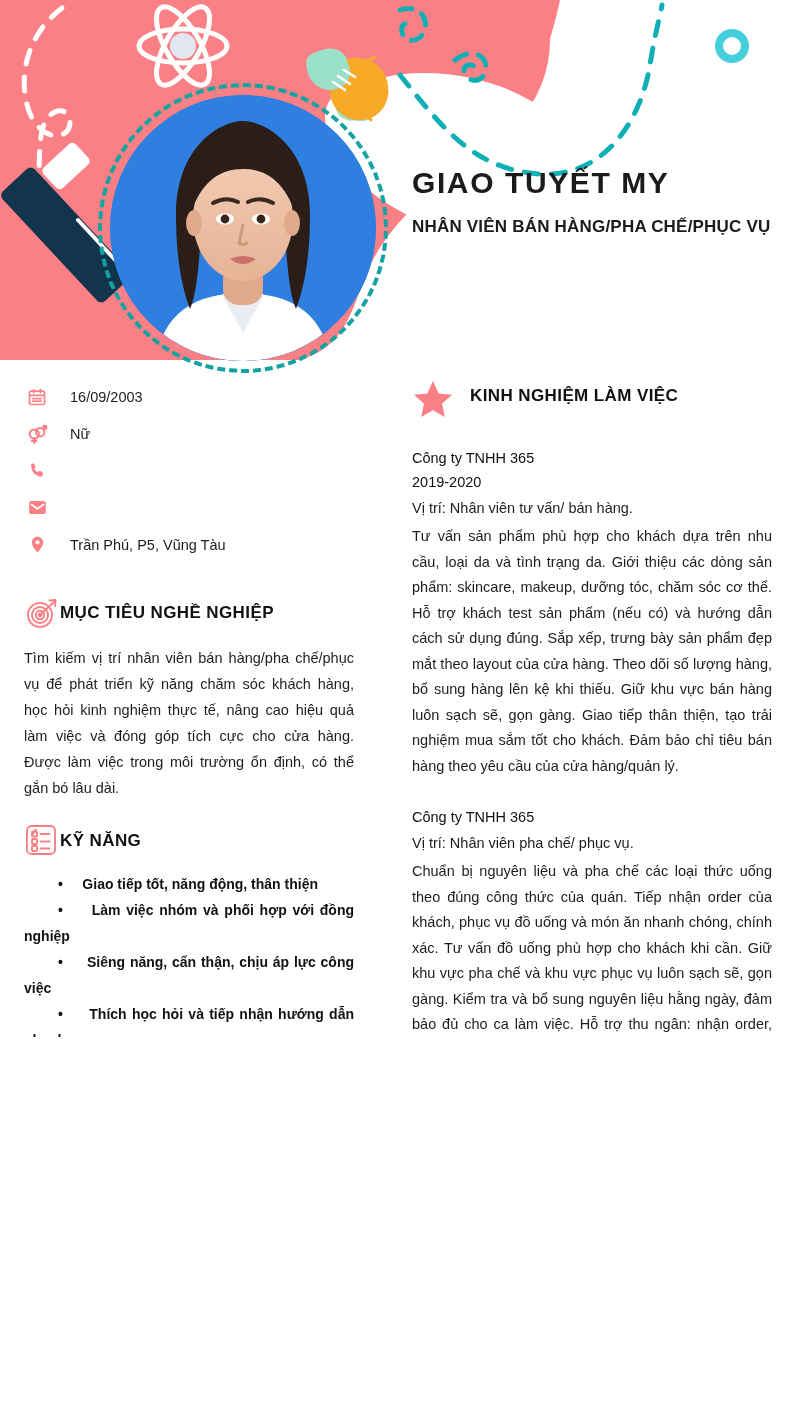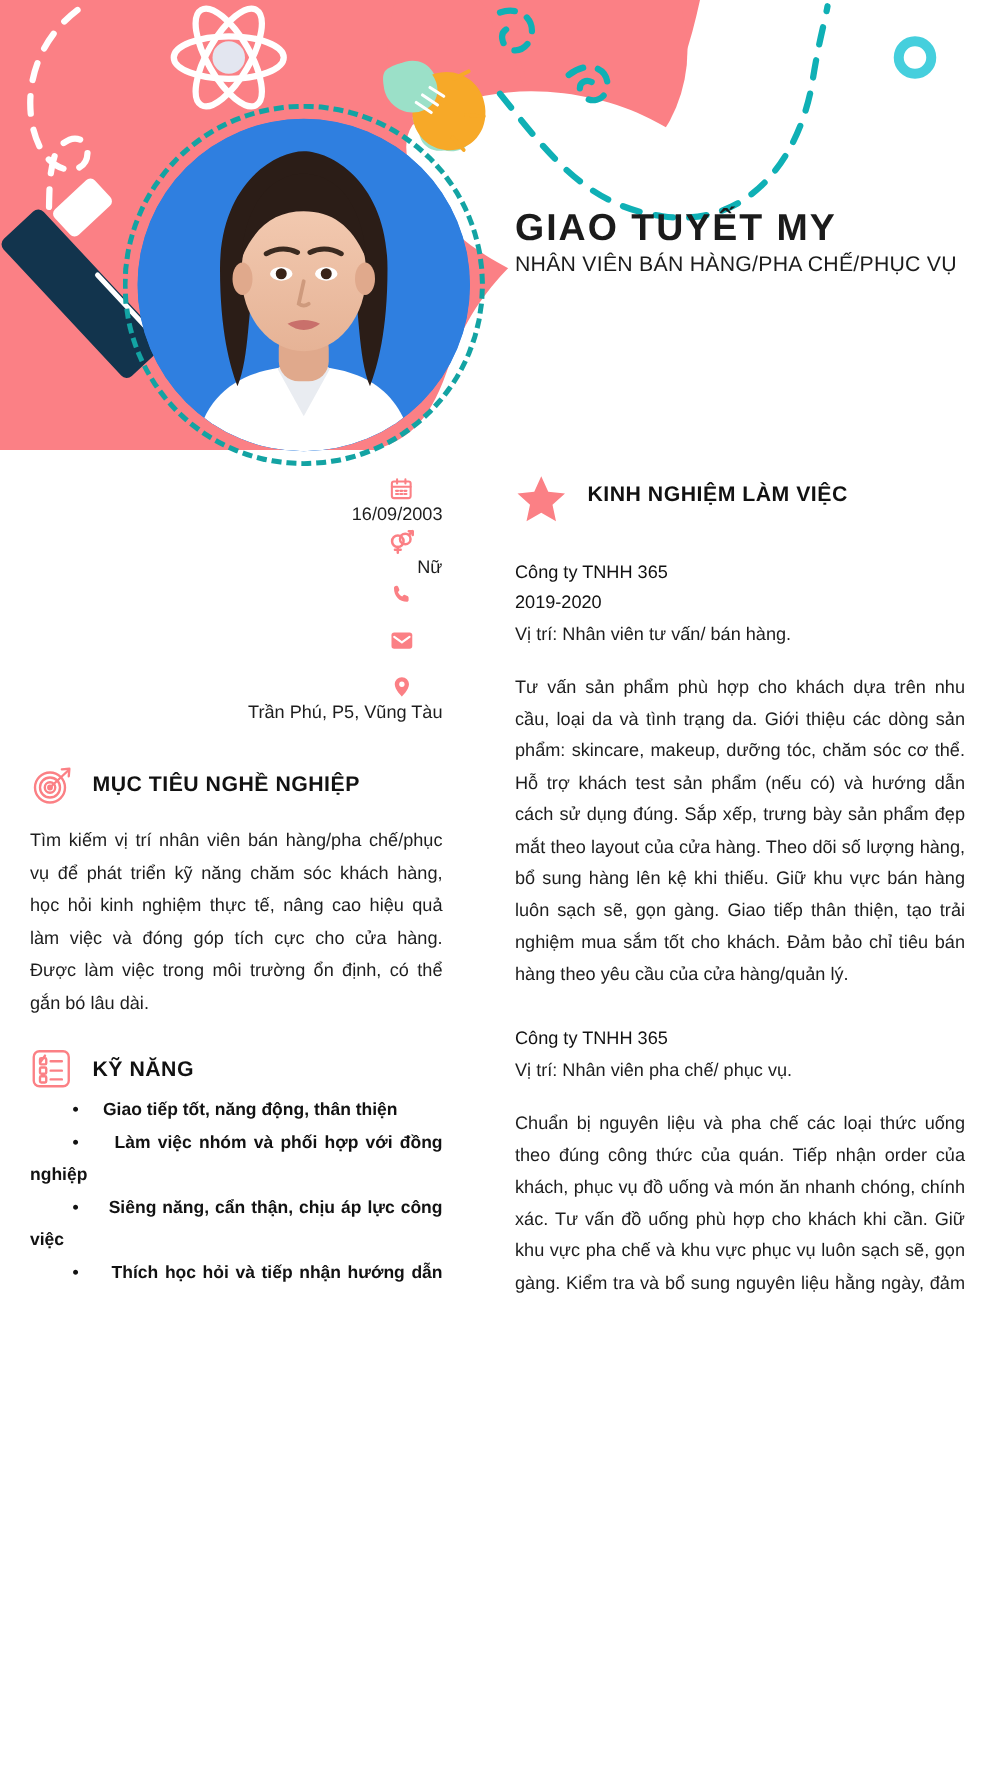--- a/index.html
+++ b/index.html
@@ -43,75 +43,74 @@
     overflow: hidden;
   }
 
   
   .headline { position: absolute; left: 412px; top: 165px; width: 370px; }
   .cv-name {
     font-size: 30px; font-weight: 700; letter-spacing: 1.6px;
     color: #1b1b1b; line-height: 1.2;
   }
   .cv-role {
-    margin-top: 1px;
-    font-size: 17px; font-weight: 400; letter-spacing: .2px;
+    margin-top: 16px;
+    font-size: 17px; font-weight: 700; letter-spacing: .2px;
     color: #1b1b1b;
   }
 
   
-  .sec-head { display: flex; align-items: center; gap: 14px; }
+  .sec-head { display: flex; align-items: center; }
   .sec-icon { width: 36px; height: 36px; flex: 0 0 36px; }
   .sec-title {
     font-size: 17px; font-weight: 700; letter-spacing: .4px; color: #111;
   }
 
   
   .left-col { position: absolute; left: 24px; top: 378px; width: 330px; }
 
   .contact-list { display: block; }
   .contact-row {
-    display: flex; align-items: flex-end;
+    display: flex; align-items: center;
     min-height: 37px;
-    flex-direction: column;
   }
   .contact-ico {
     width: 26px; height: 26px; flex: 0 0 26px;
     display: flex; align-items: center; justify-content: center;
     margin-right: 20px;
   }
   .contact-val { font-size: 14.5px; color: #1d1d1d; }
 
   .block { margin-top: 24px; }
   .objective {
     margin-top: 14px;
     font-size: 14.5px; line-height: 26px; color: #1d1d1d;
     text-align: justify;
   }
-  .skill-list { margin-top: 0; }
+  .skill-list { margin-top: 12px; }
   .skill-item {
     font-size: 14px; font-weight: 700; color: #121212;
     line-height: 26px; text-align: justify;
     text-indent: 34px;
   }
   .skill-item::before { content: "\2022\00a0\00a0\00a0\00a0\00a0"; }
 
   
   .right-col { position: absolute; left: 412px; top: 378px; width: 360px; }
   .exp-list { margin-top: 32px; }
   .exp-item + .exp-item { margin-top: 26px; }
   .exp-company, .exp-period {
     font-size: 14.5px; font-weight: 400; color: #111; line-height: 24px;
   }
   .exp-position {
     font-size: 14.5px; color: #1d1d1d; line-height: 24px; margin-top: 2px;
   }
   .exp-desc {
     font-size: 14.5px; color: #1d1d1d; line-height: 25.5px;
-    text-align: justify; margin-top: 18px;
+    text-align: justify; margin-top: 4px;
   }
 </style>
 </head>
 <body>
 
 <div class="page">
 
   <svg class="deco" id="header-deco" viewBox="0 0 800 360">
 
     <path d="M0,0 H560 C545,70 520,120 470,160 C420,200 380,230 360,290

